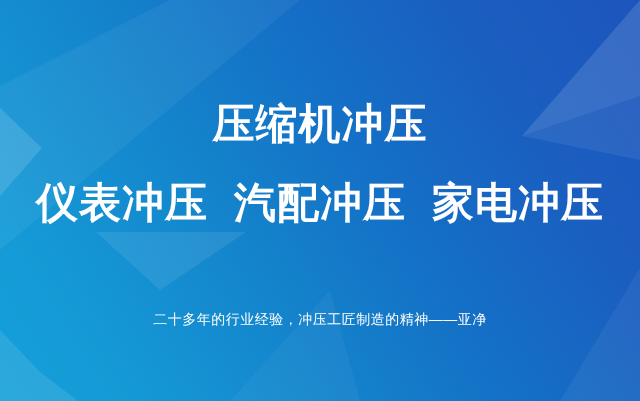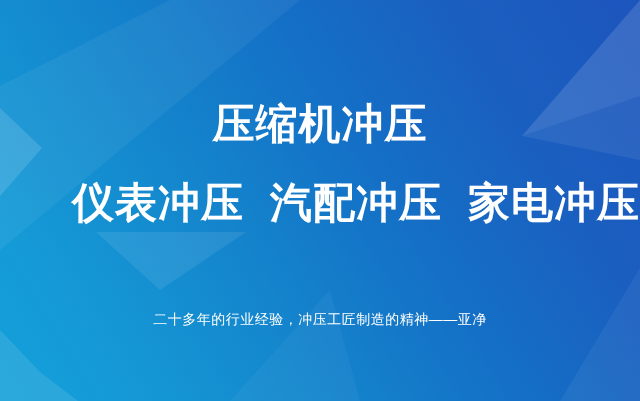--- a/index.html
+++ b/index.html
@@ -49,21 +49,21 @@
     letter-spacing: 1px;
     color: #ffffff;
     white-space: nowrap;
   }
 
   .headline-secondary {
     position: absolute;
     left: 0;
     right: 0;
     top: 178px;
-    text-align: right;
+    text-align: center;
     font-size: 42px;
     line-height: 50px;
     font-weight: bold;
     letter-spacing: 1px;
     color: #ffffff;
     white-space: nowrap;
     text-decoration: underline;
   }
   .headline-secondary .seg {
     display: inline-block;

